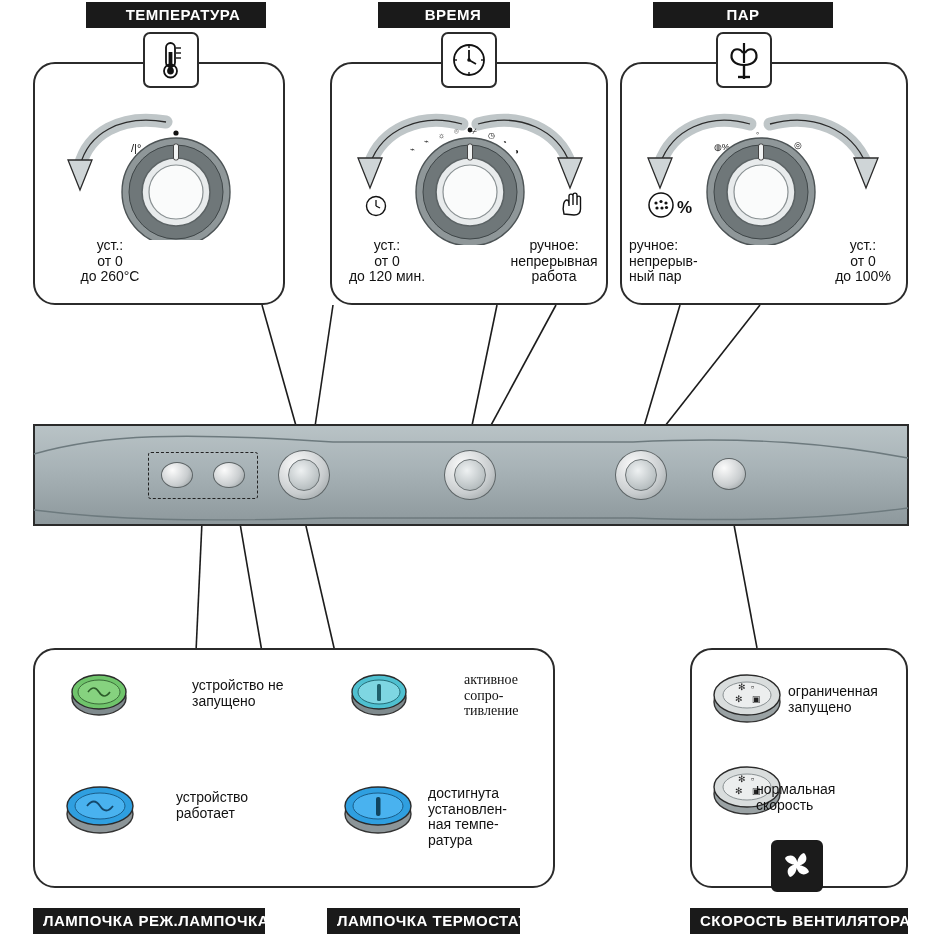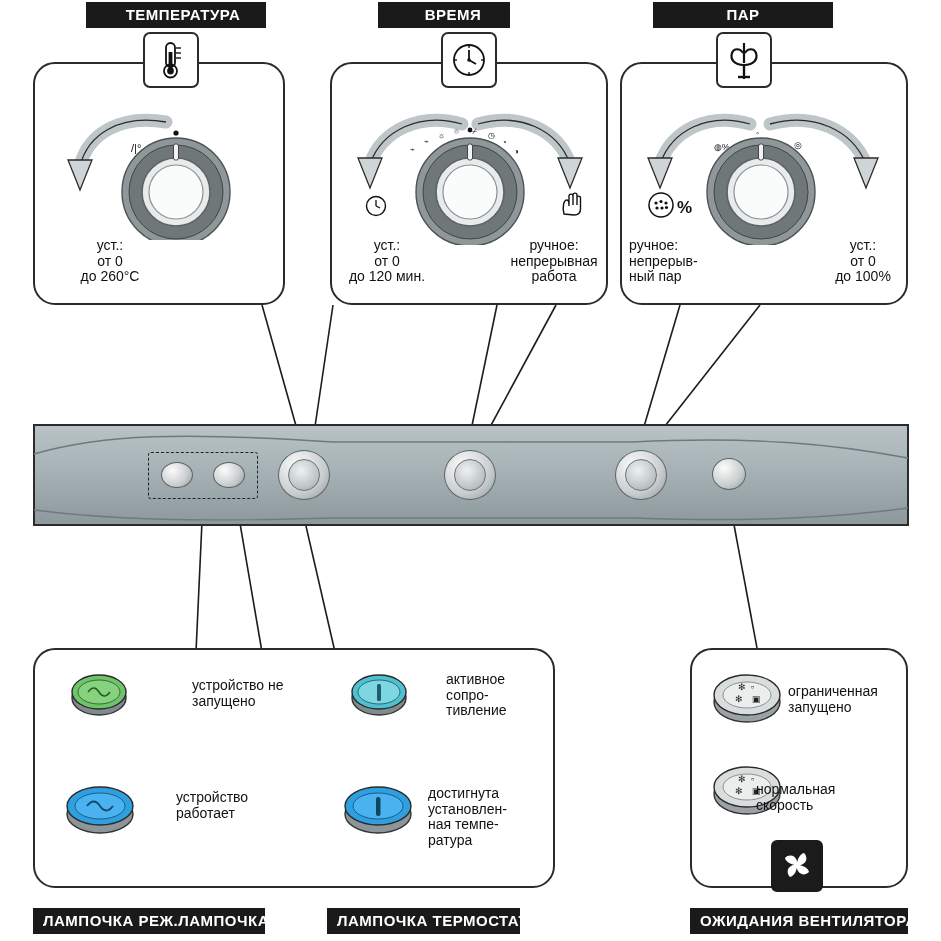--- a/index.html
+++ b/index.html
@@ -301,21 +301,21 @@
 </svg>
 <div class="cap l" style="left:176px;top:678px;width:160px;margin-left:16px;">устройство не
 запущено</div>
 
 <svg class="lamp" style="left:348px;top:668px;" width="62" height="52" viewBox="0 0 62 52">
   <ellipse cx="31" cy="30" rx="27" ry="17" fill="#7f8a8d" stroke="#333" stroke-width="1.4"></ellipse>
   <ellipse cx="31" cy="24" rx="27" ry="17" fill="#4fc0d0" stroke="#2a2a2a" stroke-width="1.4"></ellipse>
   <ellipse cx="31" cy="24" rx="21" ry="12" fill="#7ed6e2" stroke="#246c77" stroke-width="1"></ellipse>
   <rect x="29" y="16" width="4" height="17" rx="1.5" fill="#1e5f6b"></rect>
 </svg>
-<div class="cap l" style="left:446px;top:672px;width:130px;">активное
+<div class="cap l" style="left:464px;top:672px;width:130px;font-family:Liberation Serif, serif;">активное
 сопро-
 тивление</div>
 
 <svg class="lamp" style="left:62px;top:778px;" width="76" height="58" viewBox="0 0 76 58">
   <ellipse cx="38" cy="36" rx="33" ry="19" fill="#8c9598" stroke="#333" stroke-width="1.4"></ellipse>
   <ellipse cx="38" cy="28" rx="33" ry="19" fill="#2f9fe0" stroke="#2a2a2a" stroke-width="1.4"></ellipse>
   <ellipse cx="38" cy="28" rx="25" ry="13" fill="#49b2ef" stroke="#1a5d89" stroke-width="1"></ellipse>
   <path d="M25,28 q7,-9 13,0 q6,9 13,0" fill="none" stroke="#14486b" stroke-width="1.8"></path>
 </svg>
 <div class="cap l" style="left:176px;top:790px;width:150px;">устройство
@@ -369,13 +369,13 @@
       <path d="M17,16 C17,10 20,5 24,4 C28,8 27,14 21,16 Z"></path>
       <path d="M17,16 C23,16 28,19 29,23 C25,27 19,26 17,20 Z"></path>
       <path d="M17,16 C17,22 14,27 10,28 C6,24 7,18 13,16 Z"></path>
       <circle cx="17" cy="16" r="3.2"></circle>
     </g>
   </svg>
 </div>
 
 <div class="tag" style="left:33px;top:908px;width:232px;">ЛАМПОЧКА РЕЖ.ЛАМПОЧКА</div>
 <div class="tag" style="left:327px;top:908px;width:193px;">ЛАМПОЧКА ТЕРМОСТАТА</div>
-<div class="tag" style="left:690px;top:908px;width:218px;">ОЖИДАНИЯ ВЕНТИЛЯТОРА</div>
+<div class="tag" style="left:690px;top:908px;width:218px;">СКОРОСТЬ ВЕНТИЛЯТОРА</div>
 
 </body></html>

